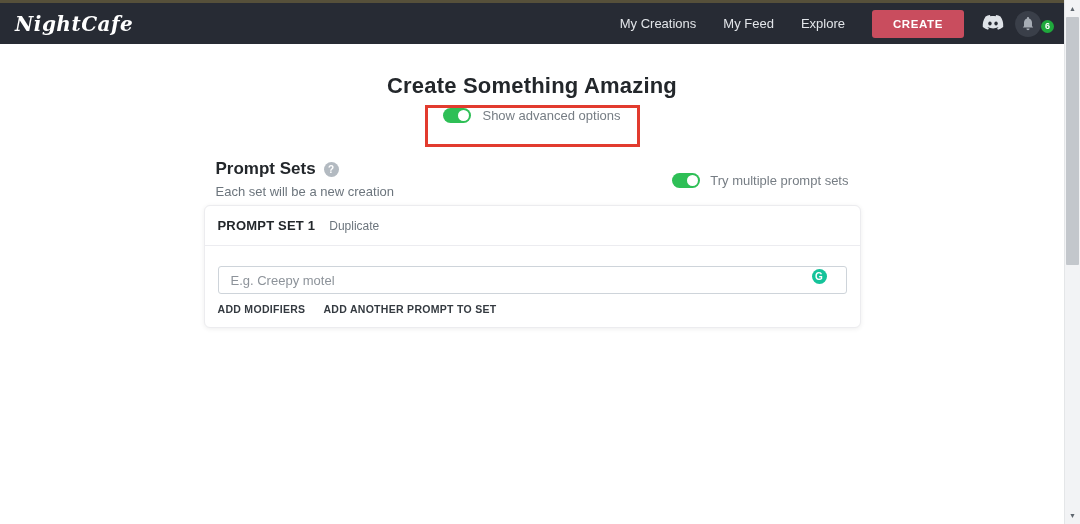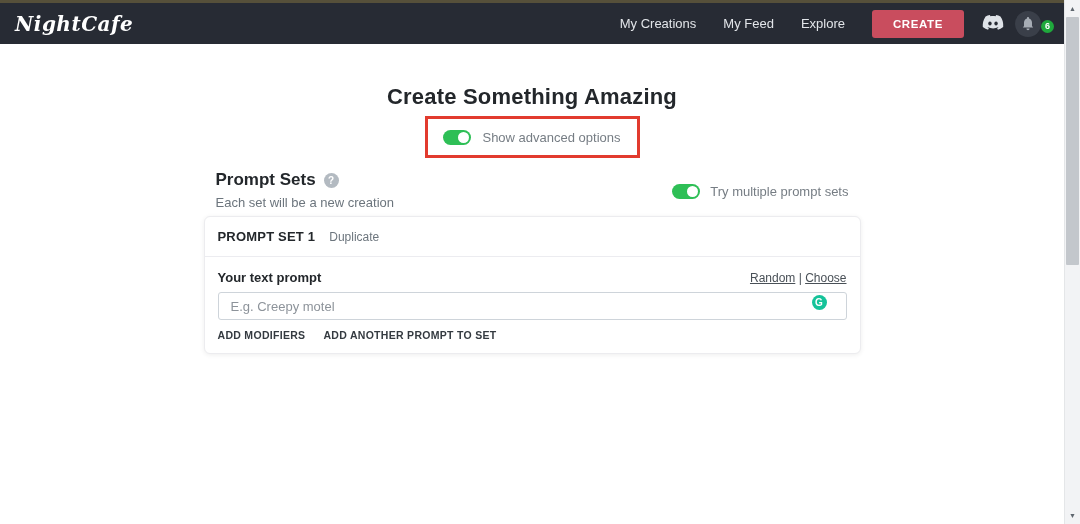--- a/index.html
+++ b/index.html
@@ -45,26 +45,26 @@
     position:absolute; top:-4px; right:-4px;
     min-width:13px; height:13px; border-radius:50%;
     background:#1fa93c; color:#fff; font-size:9px; font-weight:bold;
     display:flex; align-items:center; justify-content:center;
   }
 
   
   .container { width:657px; margin:0 auto; }
   .page-title {
     text-align:center; font-size:22px; font-weight:bold;
-    color:#23272b; margin-top:40px; letter-spacing:.2px;
+    color:#23272b; margin-top:29px; letter-spacing:.2px;
   }
   .annotation-box {
     width:215px; height:42px; margin:6px auto 0;
     border:3px solid #e23b2e;
-    display:flex; align-items:center; justify-content:center; gap:11px;
+    display:flex; justify-content:center; gap:11px;
   }
   .toggle {
     width:28px; height:15px; border-radius:8px;
     background:#2ebf56; position:relative; cursor:pointer; flex:0 0 auto;
   }
   .toggle::after {
     content:""; position:absolute; right:2px; top:2px;
     width:11px; height:11px; border-radius:50%; background:#fff;
   }
   .toggle-label { font-size:13px; color:#767d84; }
@@ -214,24 +214,20 @@
       </div>
     </div>
 
 
     <div class="card">
       <div class="card-head">
         <span class="set-title">PROMPT SET 1</span>
         <span class="duplicate">Duplicate</span>
       </div>
       <div class="card-body">
-        <div class="prompt-row">
-          <span class="prompt-label">Your text prompt</span>
-          <span class="prompt-links"><a>Random</a><span> | </span><a>Choose</a></span>
-        </div>
         <div class="input-wrap">
           <input class="prompt-input" type="text" placeholder="E.g. Creepy motel" style="">
           <span class="grammarly">G</span>
         </div>
         <div class="modifier-row">
           <button class="text-btn">ADD MODIFIERS</button>
           <button class="text-btn">ADD ANOTHER PROMPT TO SET</button>
         </div>
       </div>
     </div>

